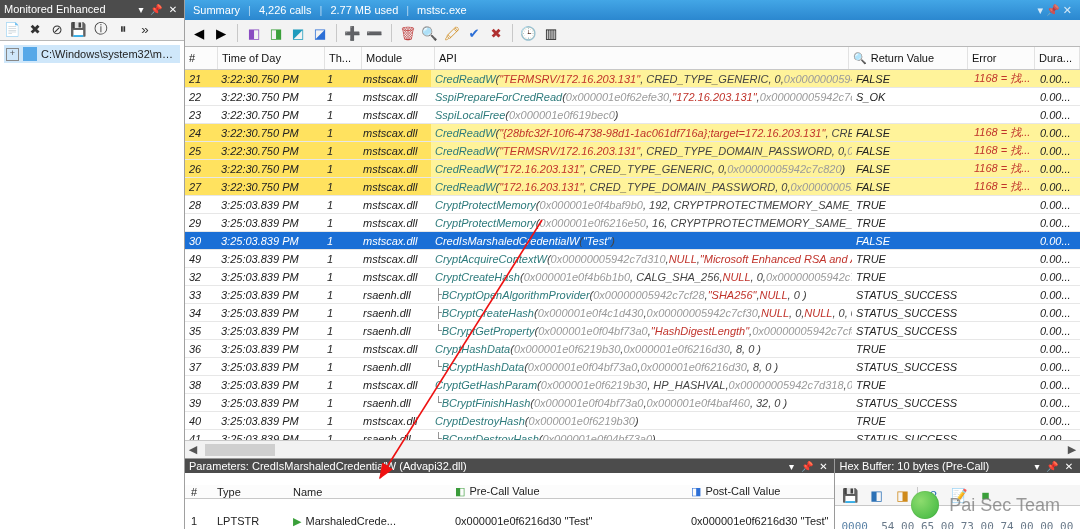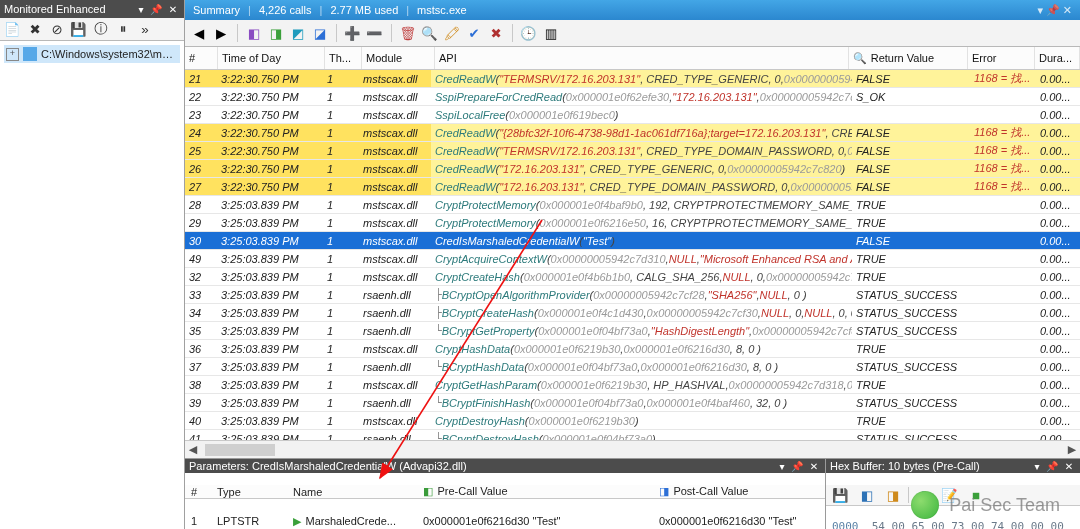--- a/index.html
+++ b/index.html
@@ -206,21 +206,21 @@
   .param-header, .hex-row {
     display:flex;
     align-items:center;
     height: 20px;
     border-bottom:1px solid #e2e2e2;
   }
   .pcol { padding:0 6px; overflow:hidden; text-overflow:ellipsis; white-space:nowrap; }
   .p-idx { flex: 0 0 14px; }
   .p-type{ flex: 0 0 64px; }
   .p-name{ flex: 0 0 118px; display:flex; align-items:center; gap:4px; }
-  .p-pre { flex: 0 0 200px; }
+  .p-pre { flex: 0 0 200px; margin-left: 32px; }
   .p-post{ flex: 1; margin-left: 24px; }
   .param-header { background:#fcfcfc; border-bottom:1px solid #c8c8c8; }
   .param-row { display:flex; align-items:center; height:20px; }
 
   .hex-toolbar { height:24px; display:flex; align-items:center; padding:0 4px; gap:4px; border-bottom:1px solid #c8c8c8; background:#f6f6f6;}
   .hex-toolbar .hbtn { width:22px;height:20px;border:1px solid transparent;background:none;border-radius:2px; display:inline-flex;align-items:center;justify-content:center; color:#2d72b6;}
   .hex-body { padding: 2px 6px; font-family: Consolas, monospace; font-size:11px; color:#6a7a8a; }
   .hex-offset { color:#5a82a6;margin-top:36px; }
 
   .watermark {

